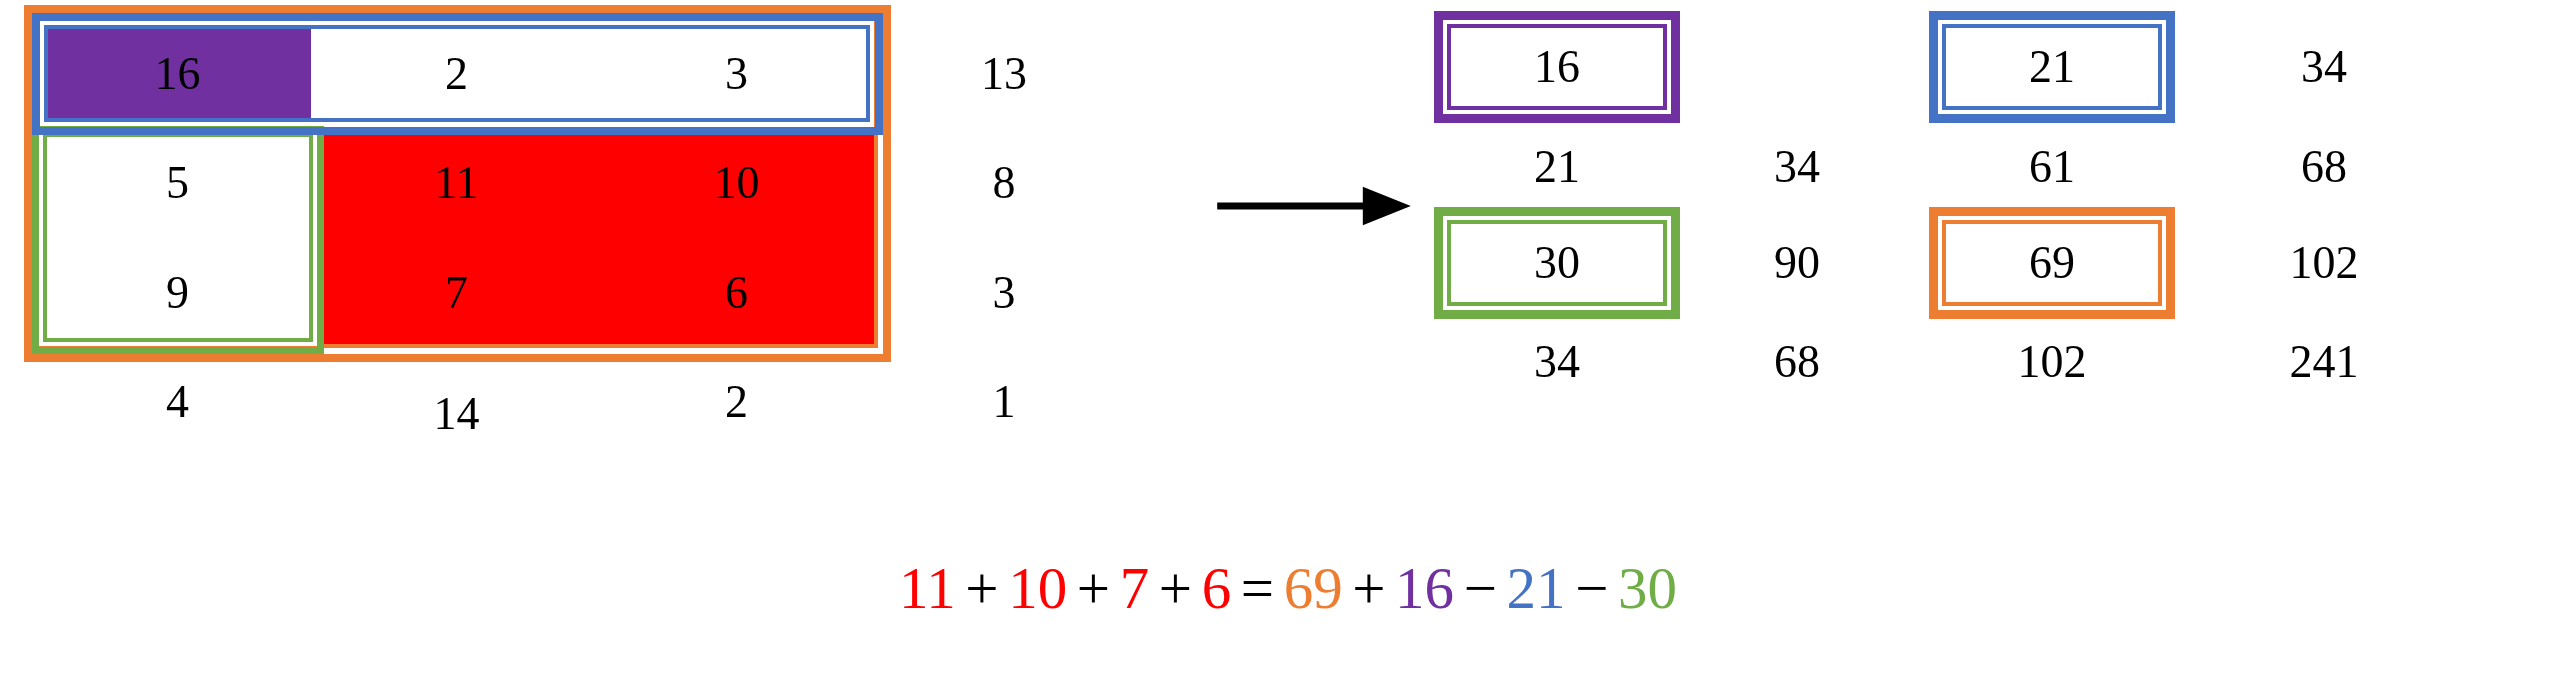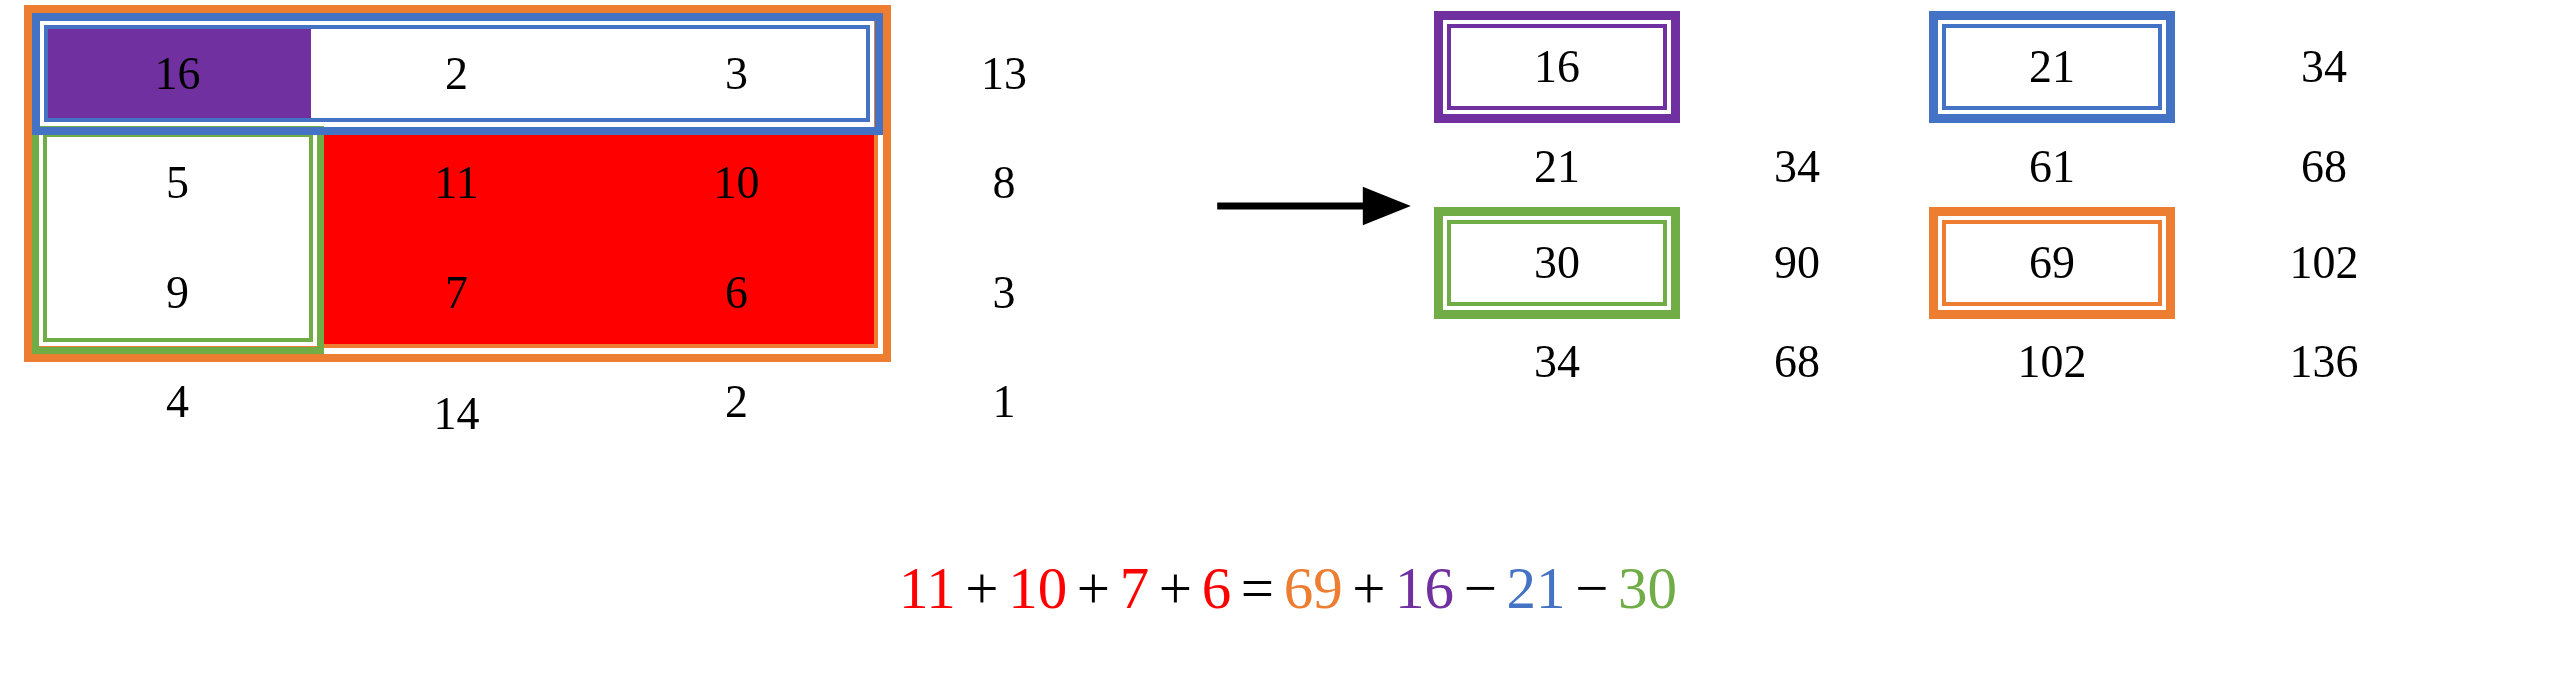--- a/index.html
+++ b/index.html
@@ -151,19 +151,19 @@
       <div class="rcell" style="left: 264px; top: 104px; width: 192px; height: 88px; z-index: 5;">34</div>
       <div class="rcell" style="left: 495px; top: 104px; width: 240px; height: 88px; z-index: 5;">61</div>
       <div class="rcell" style="left: 783px; top: 104px; width: 208px; height: 88px; z-index: 5;">68</div>
       <div class="rcell" style="left: 0px; top: 196px; width: 240px; height: 96px; z-index: 5;">30</div>
       <div class="rcell" style="left: 264px; top: 196px; width: 192px; height: 96px; z-index: 5;">90</div>
       <div class="rcell" style="left: 495px; top: 196px; width: 240px; height: 96px; z-index: 5;">69</div>
       <div class="rcell" style="left: 783px; top: 196px; width: 208px; height: 96px; z-index: 5;">102</div>
       <div class="rcell" style="left: 0px; top: 299px; width: 240px; height: 88px; z-index: 5;">34</div>
       <div class="rcell" style="left: 264px; top: 299px; width: 192px; height: 88px; z-index: 5;">68</div>
       <div class="rcell" style="left: 495px; top: 299px; width: 240px; height: 88px; z-index: 5;">102</div>
-      <div class="rcell" style="left: 783px; top: 299px; width: 208px; height: 88px; z-index: 5;">136</div>
+      <div class="rcell" style="left: 783px; top: 299px; width: 208px; height: 88px; z-index: 5;">241</div>
     </div>
 
   <div id="equation"><span style="color: rgb(255, 0, 0);">11</span><span class="op" style="color: rgb(0, 0, 0);">+</span><span style="color: rgb(255, 0, 0);">10</span><span class="op" style="color: rgb(0, 0, 0);">+</span><span style="color: rgb(255, 0, 0);">7</span><span class="op" style="color: rgb(0, 0, 0);">+</span><span style="color: rgb(255, 0, 0);">6</span><span class="op" style="color: rgb(0, 0, 0);">=</span><span style="color: rgb(237, 125, 49);">69</span><span class="op" style="color: rgb(0, 0, 0);">+</span><span style="color: rgb(112, 48, 160);">16</span><span class="op" style="color: rgb(0, 0, 0);">−</span><span style="color: rgb(68, 114, 196);">21</span><span class="op" style="color: rgb(0, 0, 0);">−</span><span style="color: rgb(112, 173, 71);">30</span></div>
 
 </div>
 
 
 </body></html>

